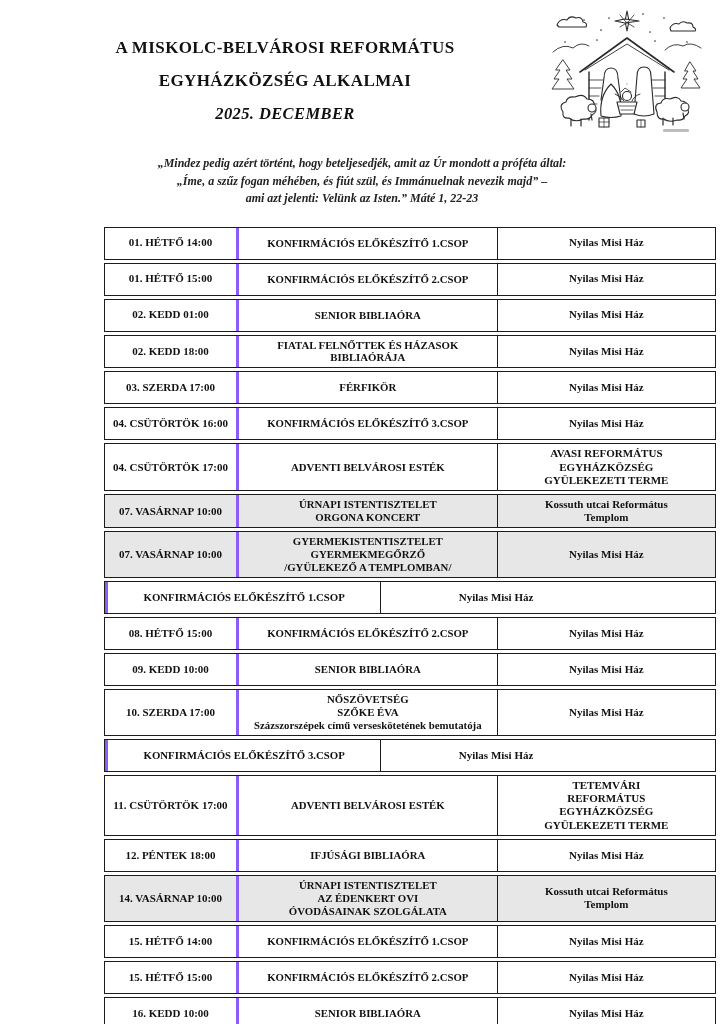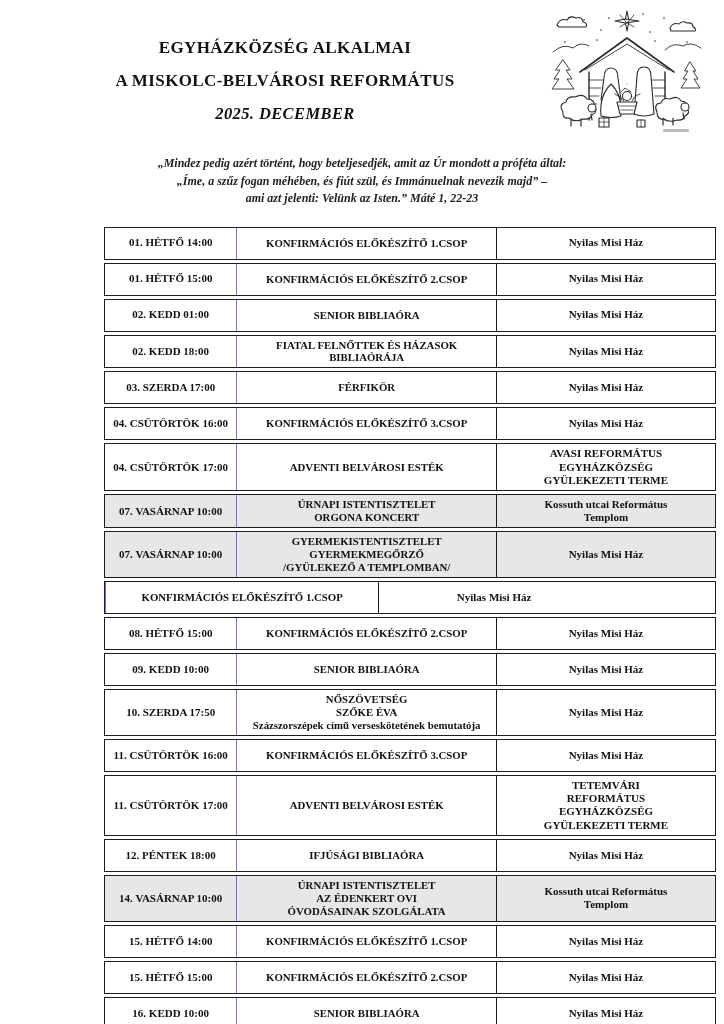--- a/index.html
+++ b/index.html
@@ -23,30 +23,30 @@
     display:flex;border:1px solid #1c1c1c;margin-bottom:3px;
     min-height:31px;background:#ffffff;
   }
   .row.highlighted{background:#e7e7e7;}
   .cell{
     display:flex;align-items:center;justify-content:center;
     text-align:center;padding:3px 5px;font-weight:bold;
     white-space:pre-line;line-height:1.2;
   }
   .cell-datetime{width:21%;font-size:11px;}
-  .cell-event{width:43%;border-left:1px solid #8b5cf6;font-size:10.8px;}
+  .cell-event{width:43%;border-left:3px solid #8b5cf6;font-size:10.8px;}
   .cell-location{width:36%;border-left:1px solid #1c1c1c;font-size:11px;}
 </style>
 </head>
 <body>
 
 <div class="header">
   <div class="title-block">
+    <div class="title-line">A MISKOLC-BELVÁROSI REFORMÁTUS</div>
     <div class="title-line">EGYHÁZKÖZSÉG ALKALMAI</div>
-    <div class="title-line">A MISKOLC-BELVÁROSI REFORMÁTUS</div>
     <div class="subtitle">2025. DECEMBER</div>
   </div>
 
   <div class="verse">
     <div>„Mindez pedig azért történt, hogy beteljesedjék, amit az Úr mondott a próféta által:</div>
     <div>„Íme, a szűz fogan méhében, és fiút szül, és Immánuelnak nevezik majd” –</div>
     <div>ami azt jelenti: Velünk az Isten.” Máté 1, 22-23</div>
   </div>
 
   <div class="illustration">
@@ -194,29 +194,28 @@
     <div class="cell cell-location">Nyilas Misi Ház</div>
   </div>
 
   <div class="row">
     <div class="cell cell-datetime">09. KEDD 10:00</div>
     <div class="cell cell-event">SENIOR BIBLIAÓRA</div>
     <div class="cell cell-location">Nyilas Misi Ház</div>
   </div>
 
   <div class="row">
-    <div class="cell cell-datetime">10. SZERDA 17:50</div>
+    <div class="cell cell-datetime">10. SZERDA 17:00</div>
     <div class="cell cell-event">NŐSZÖVETSÉG
 SZŐKE ÉVA
 Százszorszépek című verseskötetének bemutatója</div>
     <div class="cell cell-location">Nyilas Misi Ház</div>
   </div>
 
   <div class="row">
-    <div class="cell cell-datetime">11. CSÜTÖRTÖK 16:00</div>
     <div class="cell cell-event">KONFIRMÁCIÓS ELŐKÉSZÍTŐ 3.CSOP</div>
     <div class="cell cell-location">Nyilas Misi Ház</div>
   </div>
 
   <div class="row">
     <div class="cell cell-datetime">11. CSÜTÖRTÖK 17:00</div>
     <div class="cell cell-event">ADVENTI BELVÁROSI ESTÉK</div>
     <div class="cell cell-location">TETEMVÁRI
 REFORMÁTUS
 EGYHÁZKÖZSÉG

